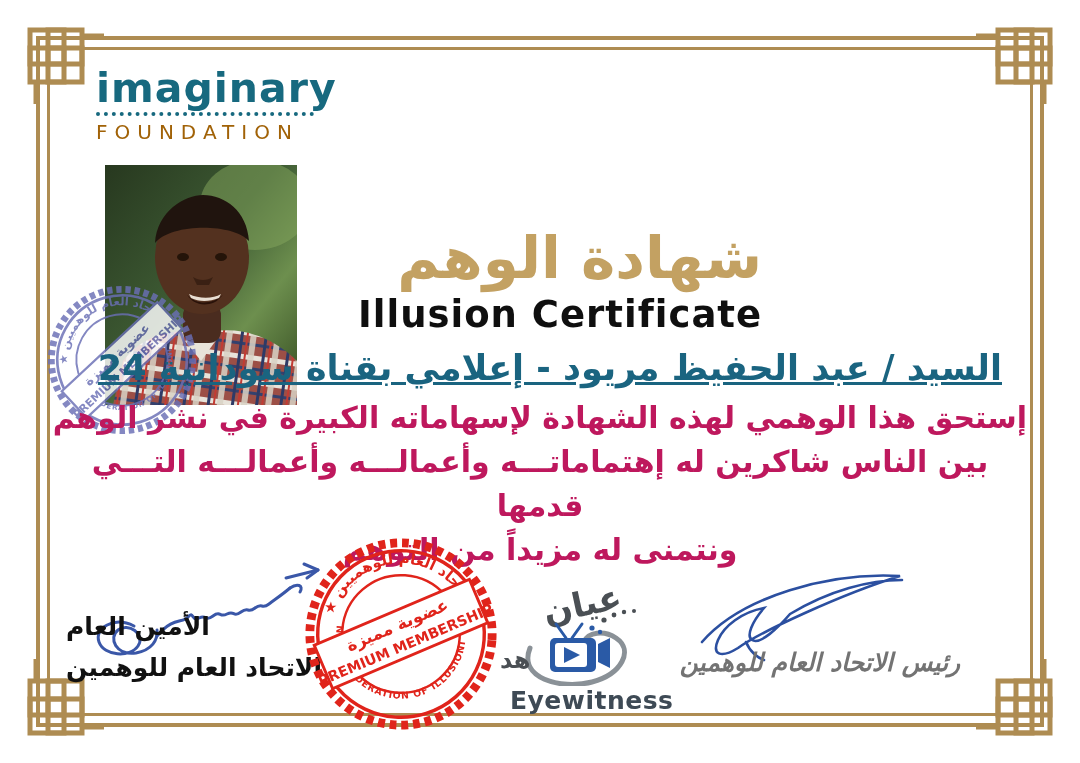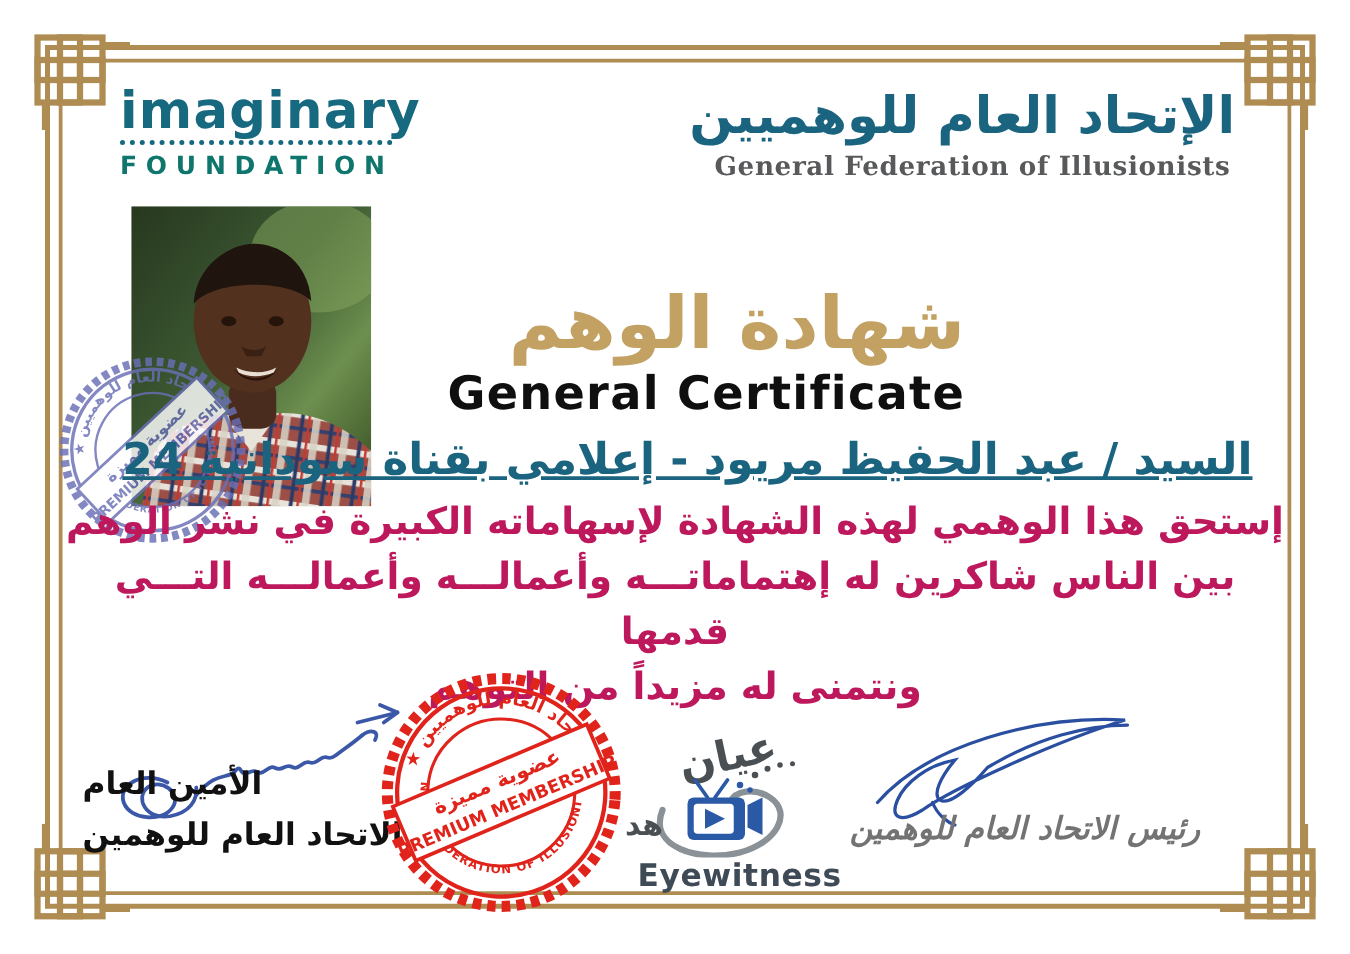--- a/index.html
+++ b/index.html
@@ -15,21 +15,21 @@
   .corner{position:absolute;width:82px;height:82px;pointer-events:none;}
   .corner.tl{left:22px;top:22px;}
   .corner.tr{right:22px;top:22px;transform:rotate(90deg);}
   .corner.br{right:22px;bottom:22px;transform:rotate(180deg);}
   .corner.bl{left:22px;bottom:22px;transform:rotate(270deg);}
   
   .logo{position:absolute;left:96px;top:66px;width:230px;}
   .logo-name{font-size:41px;font-weight:700;color:#17697F;letter-spacing:1px;
     text-transform:lowercase;line-height:44px;text-align:right;}
   .logo-dots{width:218px;border-top:4px dotted #17697F;margin:2px 0 4px 0;}
-  .logo-sub{font-size:20px;font-weight:700;color:#0f766e;letter-spacing:7px;}
+  .logo-sub{font-size:20px;font-weight:400;color:#a16207;letter-spacing:7px;}
   .org{position:absolute;right:92px;top:66px;width:420px;text-align:center;}
   .org-ar{font-size:41px;font-weight:700;color:#1A6480;direction:rtl;white-space:nowrap;line-height:52px;}
   .org-en{font-family:"DejaVu Serif",serif;font-size:21px;font-weight:700;color:#58595B;
     letter-spacing:.5px;white-space:nowrap;margin-top:2px;}
   
   .photo{position:absolute;left:105px;top:165px;width:192px;height:240px;}
   
   .title-block{position:absolute;left:358px;top:178px;margin-top:47px;}
   .title-ar{font-size:58px;font-weight:700;color:#C3A162;direction:rtl;white-space:nowrap;line-height:66px;}
   .title-en{font-size:37px;font-weight:700;color:#0f0f0f;letter-spacing:1px;white-space:nowrap;margin-top:2px;}
@@ -95,24 +95,20 @@
       <path d="M60 14 H82 M14 60 V82"></path>
     </g>
   </svg>
 
   <div class="logo">
     <div class="logo-name">IMAGINARY</div>
     <div class="logo-dots"></div>
     <div class="logo-sub">FOUNDATION</div>
   </div>
 
-  <div class="org">
-    <div class="org-ar">الإتحاد العام للوهميين</div>
-    <div class="org-en">General Federation of Illusionists</div>
-  </div>
 
   <svg class="photo" viewBox="0 0 192 240">
     <defs>
       <linearGradient id="bgGrad" x1="0" y1="0" x2="1" y2="1">
         <stop offset="0" stop-color="#27381f"></stop>
           <stop offset=".45" stop-color="#3d5a33"></stop>
         <stop offset=".7" stop-color="#6d8f4e"></stop>
           <stop offset="1" stop-color="#32491f"></stop>
       </linearGradient>
       <pattern id="plaid" width="24" height="24" patternUnits="userSpaceOnUse" patternTransform="rotate(8)">
@@ -156,21 +152,21 @@
     </text>
     <g transform="rotate(-27 100 100)">
       <rect x="14" y="76" width="172" height="48" fill="#ffffff" stroke="#6A6FB5" stroke-width="3"></rect>
       <text x="100" y="96" text-anchor="middle" fill="#6A6FB5" font-size="17" font-weight="bold">عضوية مميزة</text>
       <text x="100" y="117" text-anchor="middle" fill="#6A6FB5" font-size="14.5" font-weight="bold">PREMIUM MEMBERSHIP</text>
     </g>
   </svg>
 
   <div class="title-block">
     <div class="title-ar">شهادة الوهم</div>
-    <div class="title-en">General Certificate</div>
+    <div class="title-en">Illusion Certificate</div>
   </div>
 
   <div class="recipient">السيد / عبد الحفيظ مريود - إعلامي بقناة سودانية 24</div>
 
   <div class="body-text">
     <div>إستحق هذا الوهمي لهذه الشهادة لإسهاماته الكبيرة في نشر الوهم</div>
     <div>بين الناس شاكرين له إهتماماتـــه وأعمالـــه وأعمالـــه التـــي  قدمها</div>
     <div>ونتمنى له مزيداً من التوهم</div>
   </div>
 

